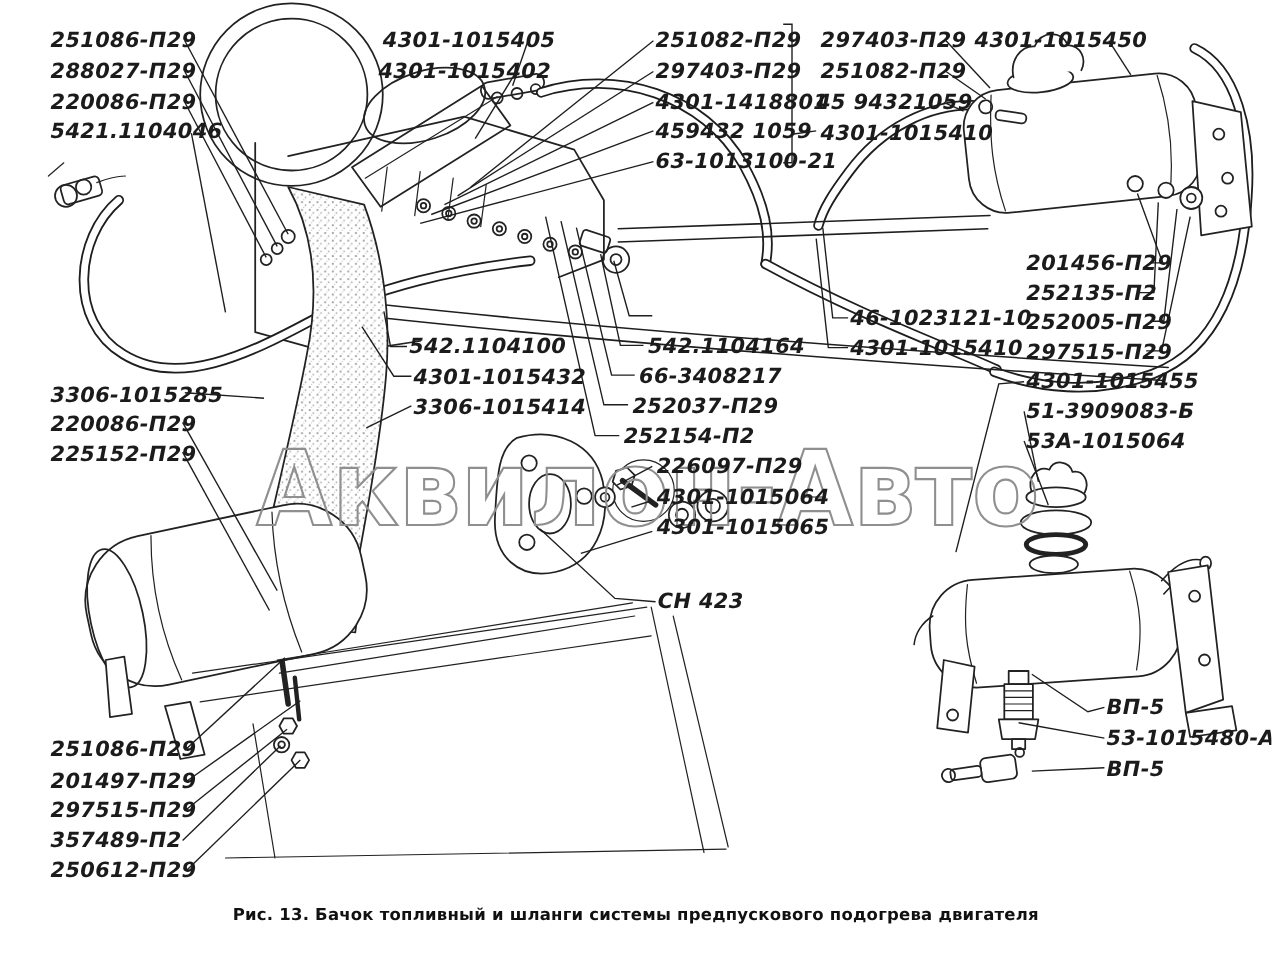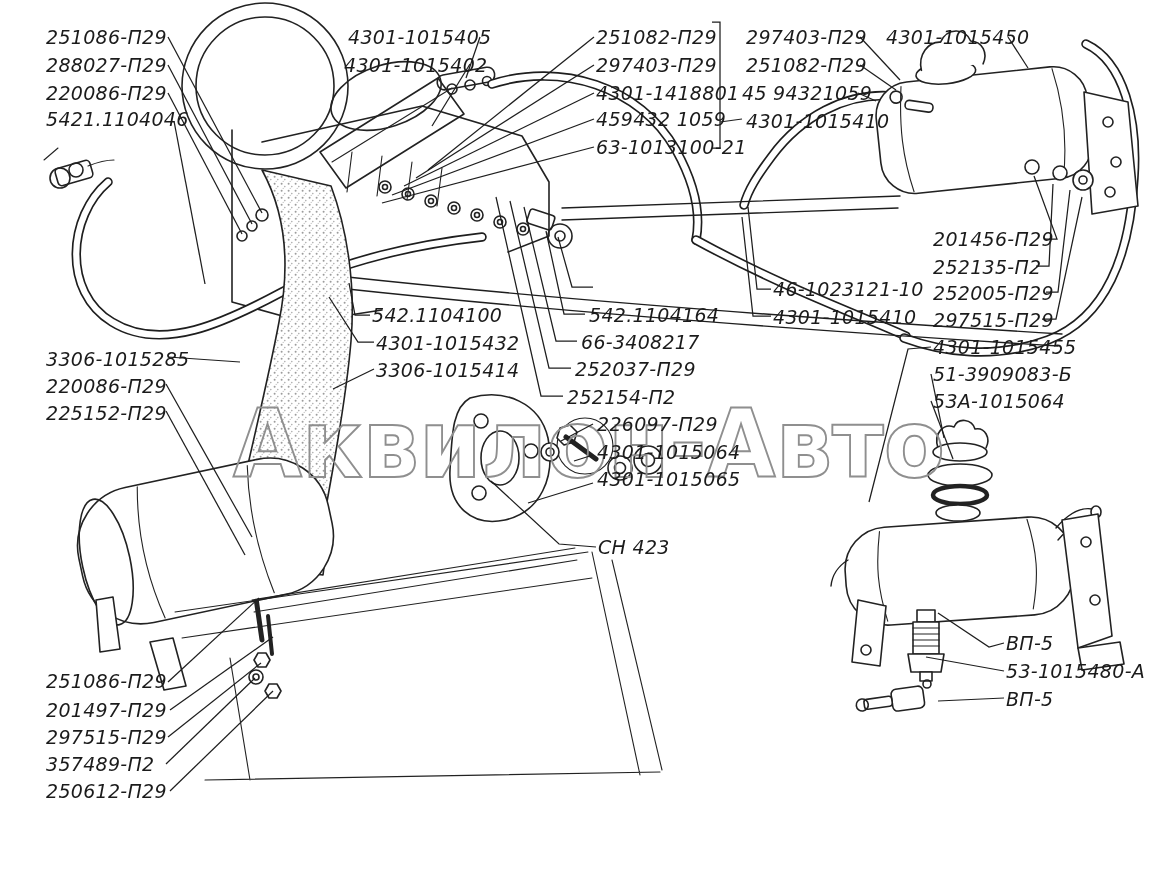--- a/index.html
+++ b/index.html
@@ -3,21 +3,21 @@
 <meta charset="utf-8">
 <style>
   html,body { margin:0; padding:0; background:#ffffff; }
   #page {
     position:relative; width:1156px; height:878px; background:#ffffff;
     overflow:hidden; font-family:"DejaVu Sans", sans-serif;
   }
   #art { position:absolute; left:0; top:0; width:1156px; height:878px; }
   .co {
     position:absolute; white-space:nowrap;
-    font-family:"DejaVu Sans", sans-serif; font-style:italic; font-weight:normal;
+    font-family:"DejaVu Sans", sans-serif; font-style:italic; font-weight:bold;
     font-size:19px; line-height:22px; color:#1b1b1b; letter-spacing:0.3px;
   }
   .caption {
     position:absolute; left:0; right:0; top:822px; text-align:center;
     font-family:"DejaVu Sans", sans-serif; font-weight:bold; font-size:15px;
     color:#111; letter-spacing:0.2px;
   }
   
   .art-l  { stroke:#222; stroke-width:1.6; fill:none; stroke-linejoin:round; stroke-linecap:round; }
   .art-t  { stroke:#222; stroke-width:1.1; fill:none; }
@@ -313,13 +313,14 @@
   <div class="co" style="left:46px;top:670px">251086-П29</div>
   <div class="co" style="left:46px;top:699px">201497-П29</div>
   <div class="co" style="left:46px;top:726px">297515-П29</div>
   <div class="co" style="left:46px;top:753px">357489-П2</div>
   <div class="co" style="left:46px;top:780px">250612-П29</div>
 
   <div class="co" style="left:1006px;top:632px">ВП-5</div>
   <div class="co" style="left:1006px;top:660px">53-1015480-А</div>
   <div class="co" style="left:1006px;top:688px">ВП-5</div>
 
+  <div class="caption">Рис. 13. Бачок топливный и шланги системы предпускового подогрева двигателя</div>
 </div>
 
 </body></html>

